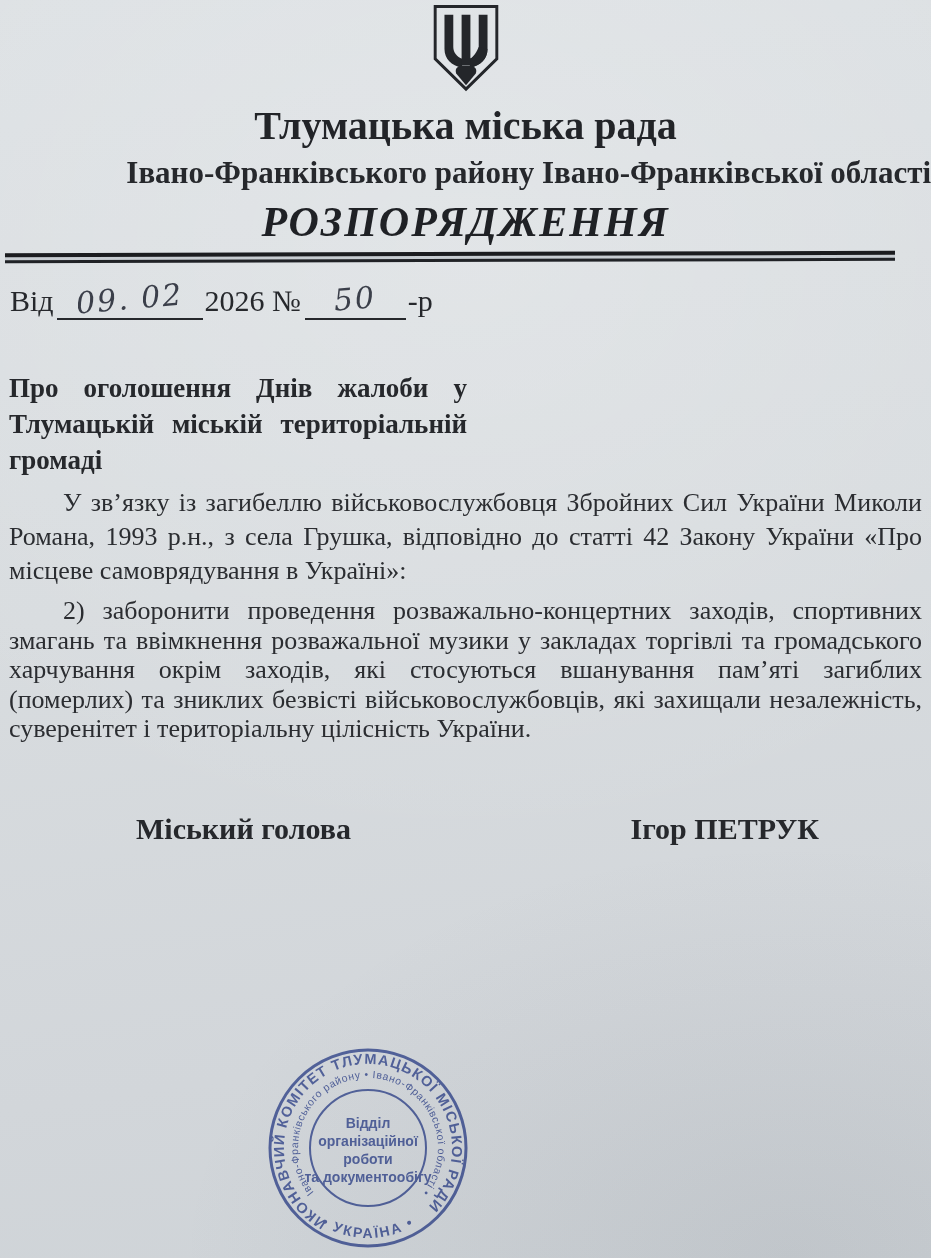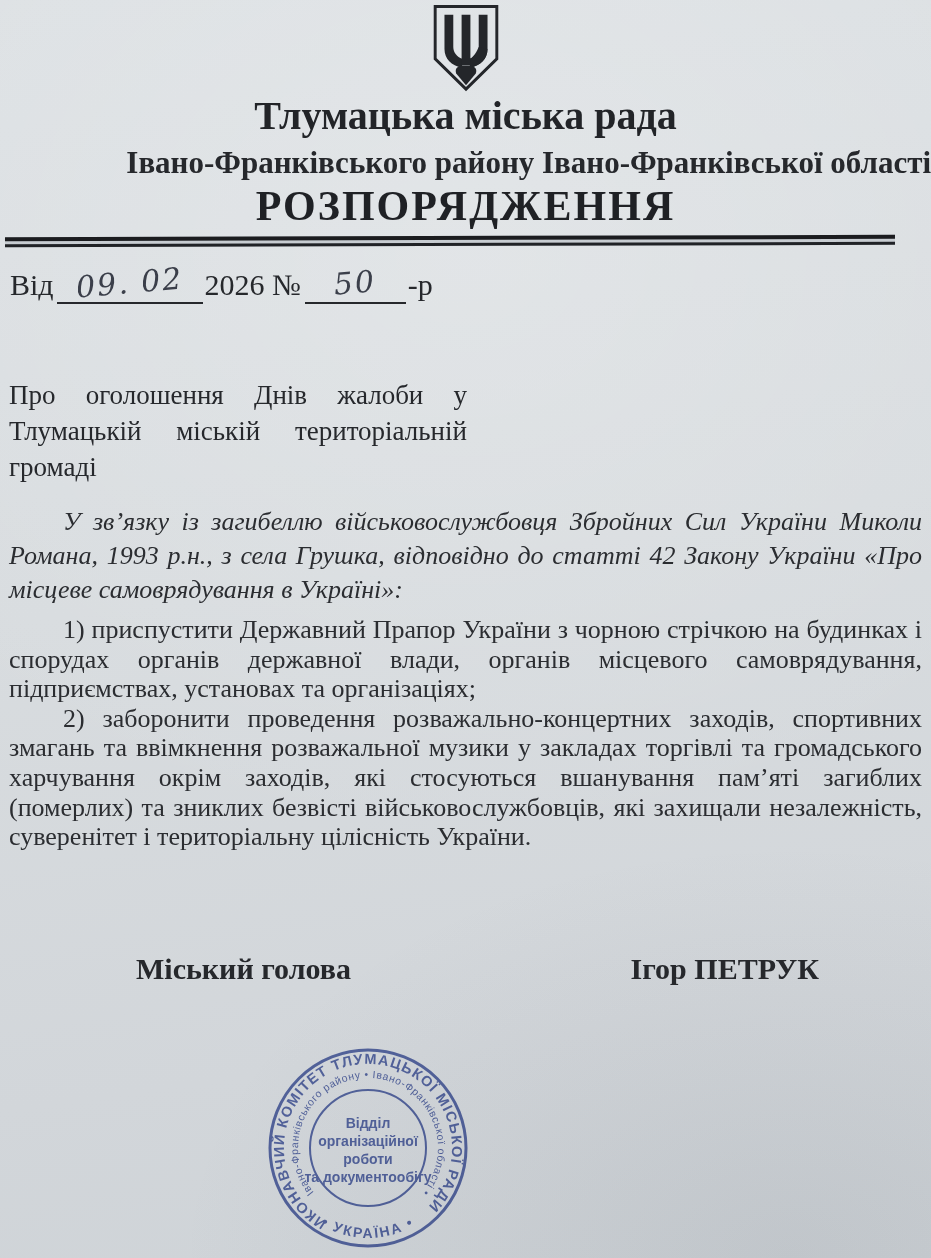--- a/index.html
+++ b/index.html
@@ -10,30 +10,30 @@
     font-family:"Liberation Serif",serif;
     color:#2a2c30;
     background:
       radial-gradient(130% 80% at 50% 20%, rgba(255,255,255,0.20), rgba(255,255,255,0) 60%),
       radial-gradient(120% 60% at 85% 100%, rgba(70,76,88,0.10), rgba(70,76,88,0) 55%),
       linear-gradient(172deg,#dde1e4 0%,#d8dcdf 45%,#d2d6da 80%,#ced3d7 100%);
   }
   
   .coat{display:block;margin:3px auto 0 auto;}
   .h-org{
-    text-align:center;
+    margin-top:10px;text-align:center;
     font-size:40px;font-weight:bold;line-height:46px;color:#222428;
   }
   .h-region{
     margin-top:6px;text-align:right;
     font-size:31px;font-weight:bold;line-height:36px;color:#26282c;
   }
   .h-doctype{
-    margin-top:0;text-align:center;
-    font-size:42px;font-weight:bold;letter-spacing:2px;line-height:50px;color:#1f2125;
+    margin-top:6px;text-align:center;
+    font-size:42px;font-weight:bold;letter-spacing:2px;line-height:50px;color:#1f2125;font-style:italic;
   }
   .rule{
     width:890px;margin:5px 0 0 5px;height:3px;
     border-top:4px solid #1b1c1f;border-bottom:3px solid #202226;
     background:#c7ccd1;
     transform:rotate(-0.15deg);
   }
   
   .vid-line{
     margin:22px 0 0 10px;
@@ -45,34 +45,34 @@
   }
   .uline.u1{width:146px;margin:0 2px 0 3px;}
   .uline.u2{width:101px;margin:0 2px 0 4px;}
   .hw{
     font-family:"DejaVu Serif",serif;font-style:italic;
     font-size:30px;color:#3b3f4a;letter-spacing:2px;
     display:inline-block;transform:rotate(-5deg) translateY(-2px);
   }
   
   .subject{
-    margin:73px 0 0 9px;width:458px;
-    font-size:27px;font-weight:normal;line-height:36px;
+    margin:50px 0 0 9px;width:458px;
+    font-size:27px;font-weight:bold;line-height:36px;
     text-align:justify;color:#26282c;
   }
   .body-text{margin:0 9px 0 9px;}
   .body-text p{
     margin:0;font-size:26px;line-height:29.6px;
     text-align:justify;text-indent:54px;color:#2b2d31;
   }
-  .body-text p.intro{margin-top:20px;line-height:34px;margin-bottom:8px;font-style:italic;}
+  .body-text p.intro{margin-top:8px;line-height:34px;margin-bottom:8px;}
   
   .sig-row{
     display:flex;justify-content:space-between;
-    margin-top:100px;padding:0 112px 0 136px;
+    margin-top:68px;padding:0 112px 0 136px;
     font-size:30px;font-weight:bold;line-height:34px;color:#26282c;
   }
   
   .stamp{
     position:absolute;left:266px;top:1046px;
     opacity:0.82;mix-blend-mode:multiply;
   }
   .stamp text{font-family:"Liberation Sans",sans-serif;}
   .stamp .ring-big{font-size:14.5px;font-weight:bold;letter-spacing:1.2px;}
   .stamp .ring-small{font-size:10.5px;letter-spacing:0.6px;}
@@ -102,21 +102,20 @@
   <div class="rule"></div>
 
   <div class="vid-line">
     <span>Від</span><span class="uline u1"><span class="hw">09. 02</span></span><span>2026</span> <span>№</span><span class="uline u2"><span class="hw">50</span></span><span>-р</span>
   </div>
 
   <div class="subject">Про оголошення Днів жалоби у Тлумацькій міській територіальній громаді</div>
 
   <div class="body-text">
     <p class="intro">У зв’язку із загибеллю військовослужбовця Збройних Сил України Миколи Романа, 1993 р.н., з села Грушка, відповідно до статті 42 Закону України «Про місцеве самоврядування в Україні»:</p>
-    <p>1) приспустити Державний Прапор України з чорною стрічкою на будинках і спорудах органів державної влади, органів місцевого самоврядування, підприємствах, установах та організаціях;</p>
     <p>2) заборонити проведення розважально-концертних заходів, спортивних змагань та ввімкнення розважальної музики у закладах торгівлі та громадського харчування окрім заходів, які стосуються вшанування пам’яті загиблих (померлих) та зниклих безвісті військовослужбовців, які захищали незалежність, суверенітет і територіальну цілісність України.</p>
   </div>
 
   <div class="sig-row">
     <span>Міський голова</span>
     <span>Ігор ПЕТРУК</span>
   </div>
 
   <svg class="stamp" width="204" height="204" viewBox="0 0 204 204" aria-hidden="true">
     <defs>

